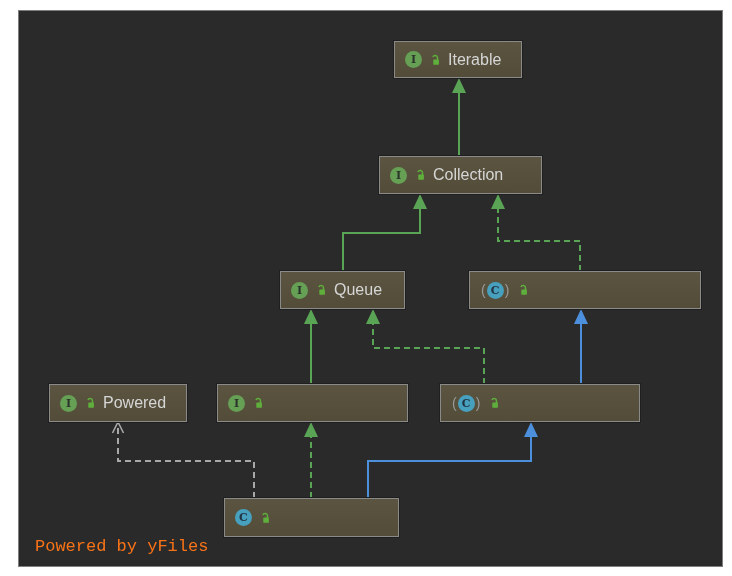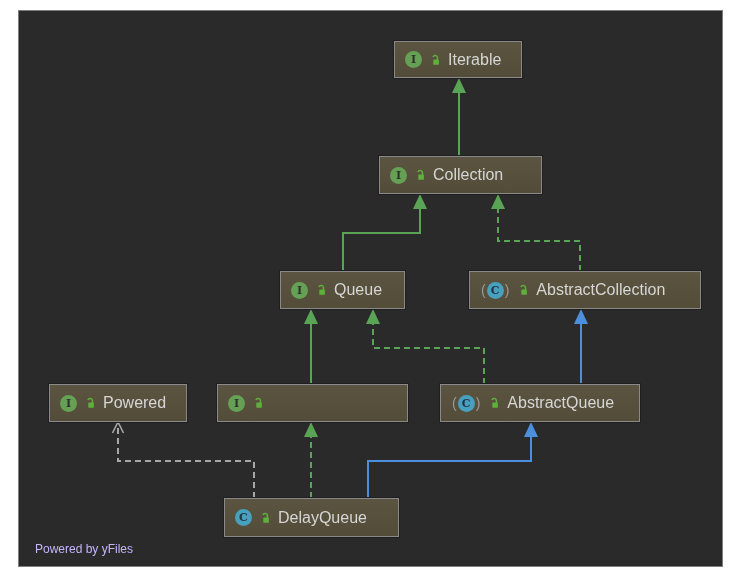--- a/index.html
+++ b/index.html
@@ -24,21 +24,21 @@
     font-family:"DejaVu Serif","Liberation Serif",serif;
     font-size:11px; font-weight:bold; color:#2b342b;
   }
   .badge.if  { background:#66a055; }
   .badge.cls { background:#46a0be; color:#234; }
   .paren { color:#9a9a9a; font-size:14px; line-height:17px; padding:0 1px; }
   .lock { display:inline-flex; margin-right:8px; }
   .label { padding-right:12px; }
   #attribution {
     position:absolute; left:16px; bottom:10px;
-    color:#c4b5fd; font-size:12px;
+    color:#f97316; font-size:17px;font-family:Liberation Mono, monospace;
   }
 </style>
 </head>
 <body>
 
 <div id="canvas">
   <svg id="edges-layer">
       <g>
         <polyline points="440,145 440,80" fill="none" stroke="#5aa455" stroke-width="2"></polyline>
         <polygon points="440,67 447,82 433,82" fill="#5aa455"></polygon>
@@ -118,21 +118,20 @@
           <span class="paren">(</span>
           <span class="badge cls">C</span>
           <span class="paren">)</span>
         </span>
         <span class="lock">
           <svg width="12" height="12" viewBox="0 0 12 12">
             <path d="M9.5 6 V3.9 A2.4 2.4 0 0 0 4.9 3.0" fill="none" stroke="#5faf3c" stroke-width="1.5"></path>
             <rect x="5.3" y="5.6" width="5.6" height="5.2" rx="0.9" fill="#5faf3c"></rect>
           </svg>
         </span>
-        <span class="label">AbstractCollection</span>
       </div>
       <div class="node" style="left: 30px; top: 373px; width: 138px; height: 38px;">
         <span class="kind">
           <span class="badge if">I</span>
         </span>
         <span class="lock">
           <svg width="12" height="12" viewBox="0 0 12 12">
             <path d="M9.5 6 V3.9 A2.4 2.4 0 0 0 4.9 3.0" fill="none" stroke="#5faf3c" stroke-width="1.5"></path>
             <rect x="5.3" y="5.6" width="5.6" height="5.2" rx="0.9" fill="#5faf3c"></rect>
           </svg>
@@ -155,29 +154,27 @@
           <span class="paren">(</span>
           <span class="badge cls">C</span>
           <span class="paren">)</span>
         </span>
         <span class="lock">
           <svg width="12" height="12" viewBox="0 0 12 12">
             <path d="M9.5 6 V3.9 A2.4 2.4 0 0 0 4.9 3.0" fill="none" stroke="#5faf3c" stroke-width="1.5"></path>
             <rect x="5.3" y="5.6" width="5.6" height="5.2" rx="0.9" fill="#5faf3c"></rect>
           </svg>
         </span>
-        <span class="label">AbstractQueue</span>
       </div>
       <div class="node" style="left: 205px; top: 487px; width: 175px; height: 39px;">
         <span class="kind">
           <span class="badge cls">C</span>
         </span>
         <span class="lock">
           <svg width="12" height="12" viewBox="0 0 12 12">
             <path d="M9.5 6 V3.9 A2.4 2.4 0 0 0 4.9 3.0" fill="none" stroke="#5faf3c" stroke-width="1.5"></path>
             <rect x="5.3" y="5.6" width="5.6" height="5.2" rx="0.9" fill="#5faf3c"></rect>
           </svg>
         </span>
-        <span class="label">DelayQueue</span>
       </div>
     </div>
   <div id="attribution">Powered by yFiles</div>
 </div>
 
 </body></html>

